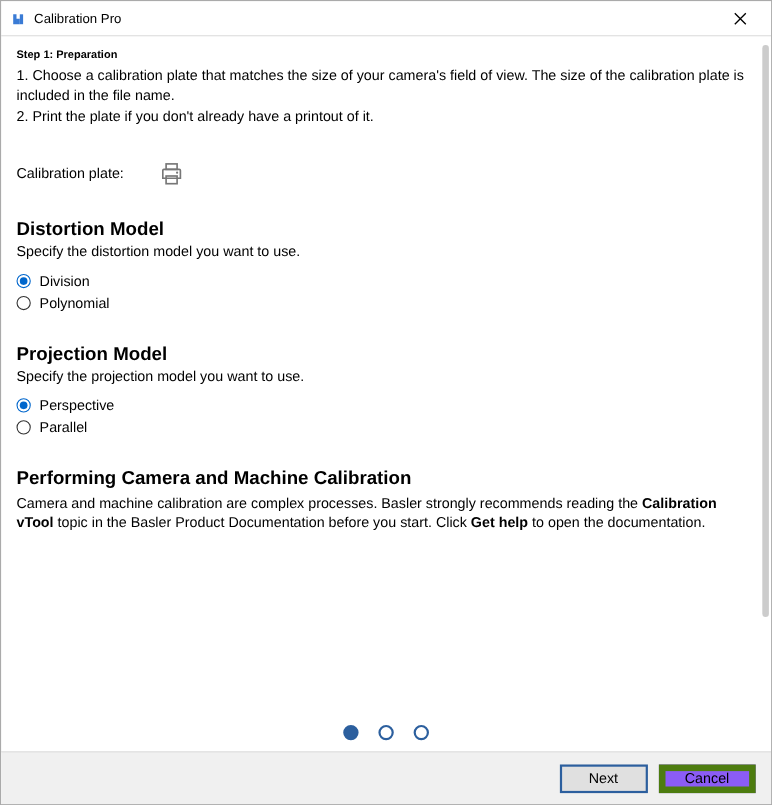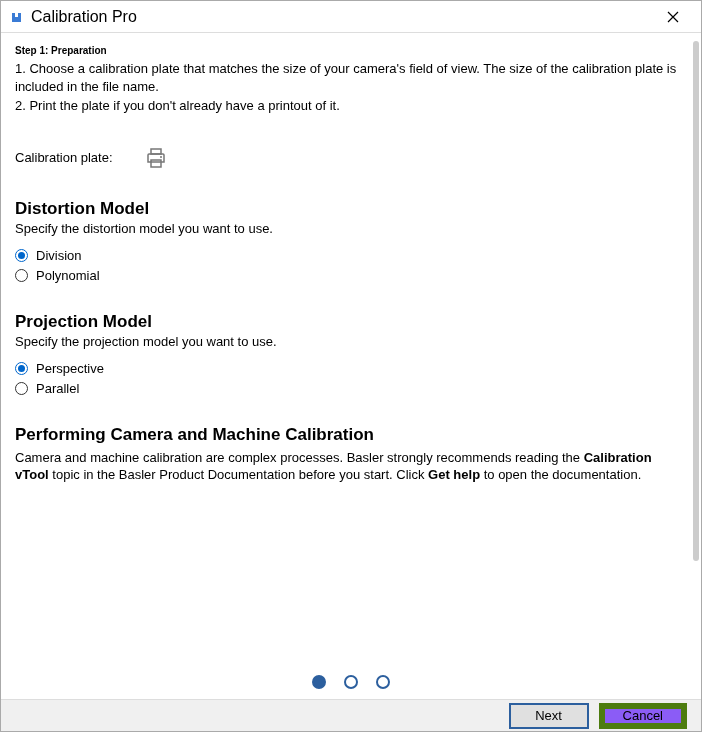--- a/index.html
+++ b/index.html
@@ -18,21 +18,21 @@
       height: 32px;
       display: flex;
       align-items: center;
       padding: 0 8px;
       border-bottom: 1px solid #ddd;
     }
     .titlebar .app-icon {
       width: 16px; height: 16px; margin-right: 6px;
       display: flex; align-items: center; justify-content: center;
     }
-    .titlebar .title { font-size: 16px; flex: 1; }
+    .titlebar .title { font-size: 12px; flex: 1; }
     .titlebar .close {
       width: 40px; height: 30px; display: flex; align-items: center; justify-content: center;
       cursor: pointer;
     }
     .content-wrap {
       flex: 1;
       position: relative;
       overflow: hidden;
     }
     .content {
@@ -100,21 +100,21 @@
     .stepper-dots {
       display: flex; justify-content: center; gap: 18px;
       padding: 18px 0 10px 0;
     }
     .dot-step {
       width: 14px; height: 14px; border-radius: 50%;
       border: 2px solid #2c5f9e;
     }
     .dot-step.active { background: #2c5f9e; }
     .footer {
-      height: 32px;
+      height: 48px;
       background: #f0f0f0;
       border-top: 1px solid #ddd;
       display: flex;
       justify-content: flex-end;
       align-items: center;
       padding: 0 14px;
       gap: 10px;
     }
     .btn {
       height: 26px;

